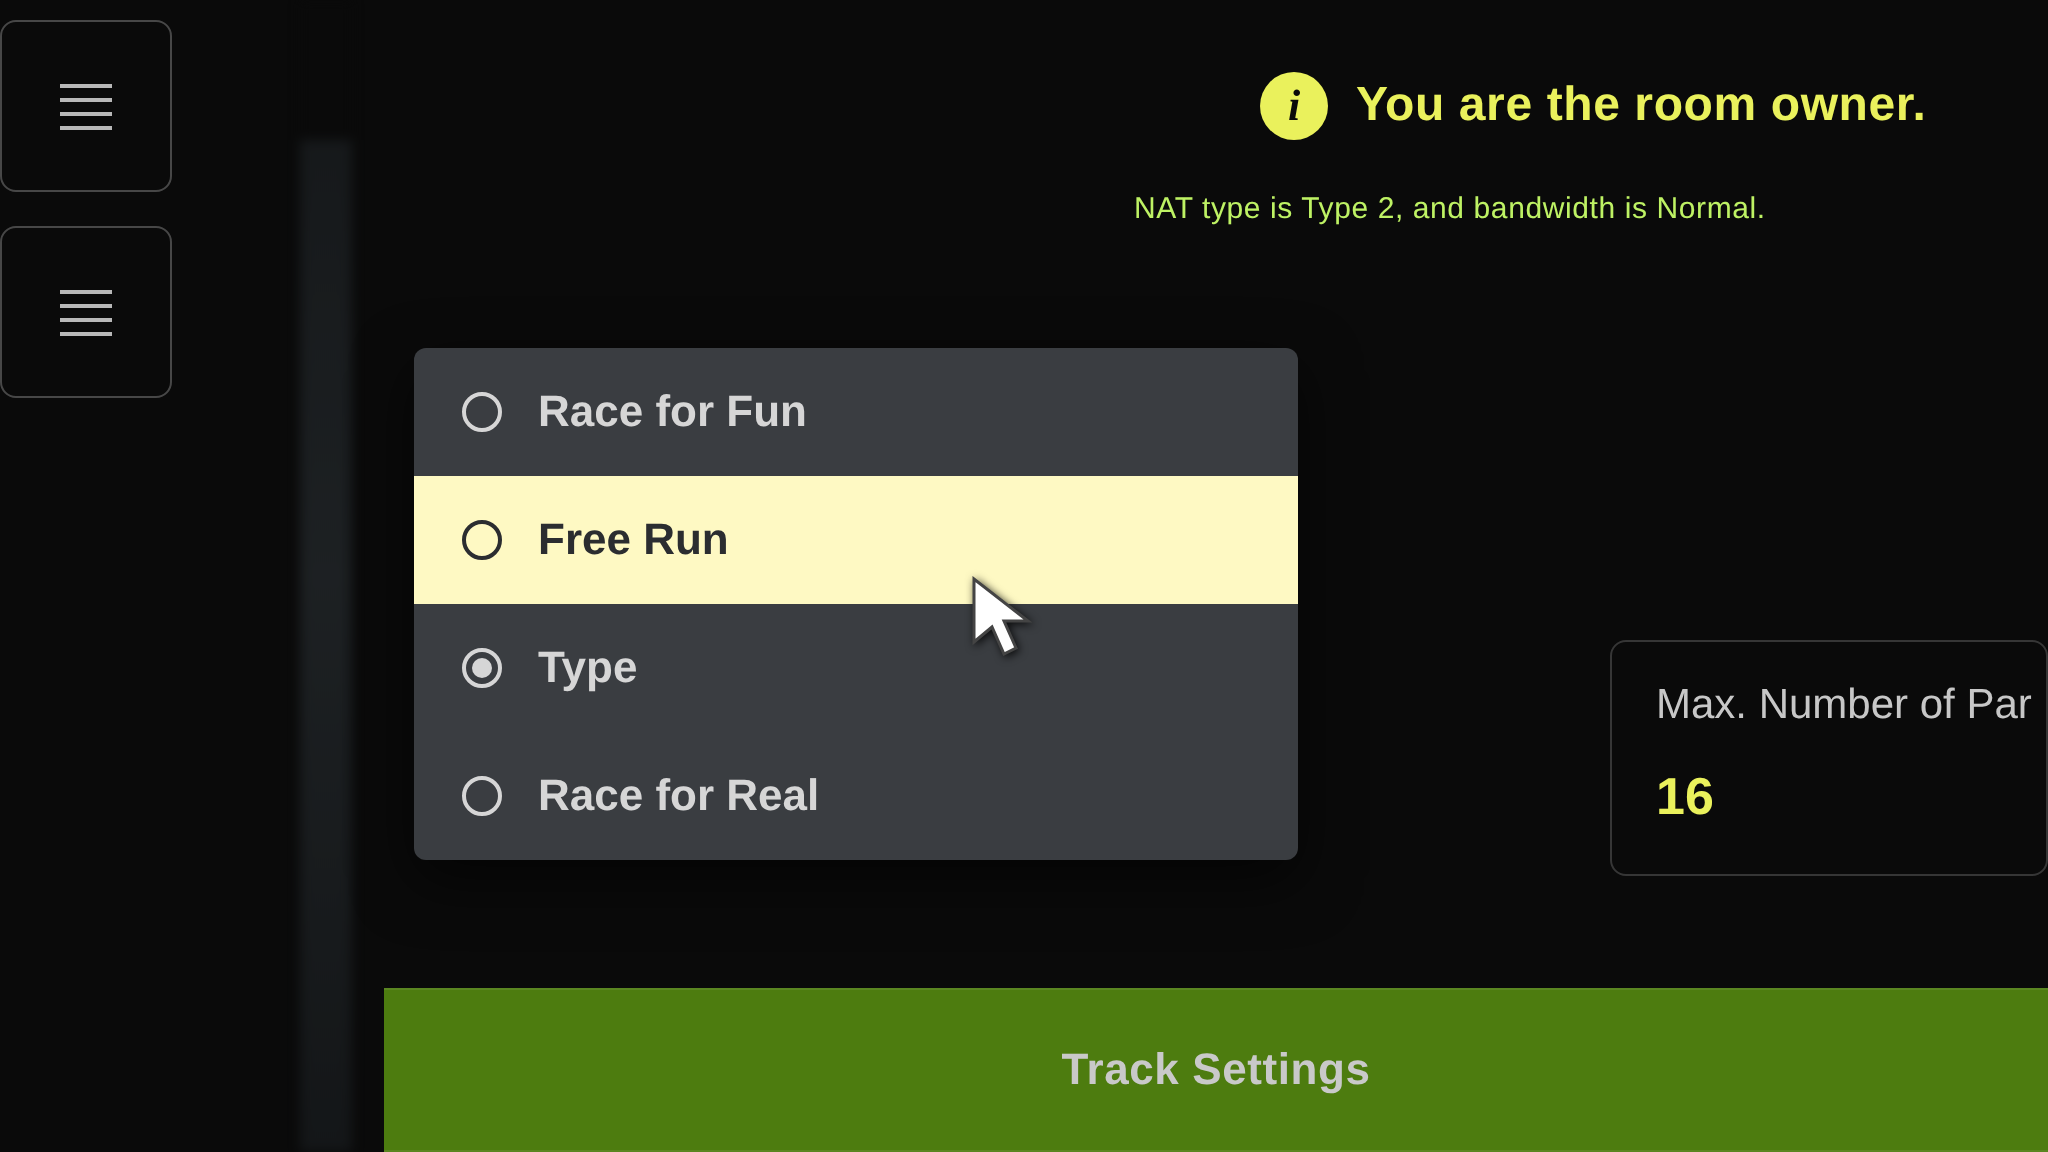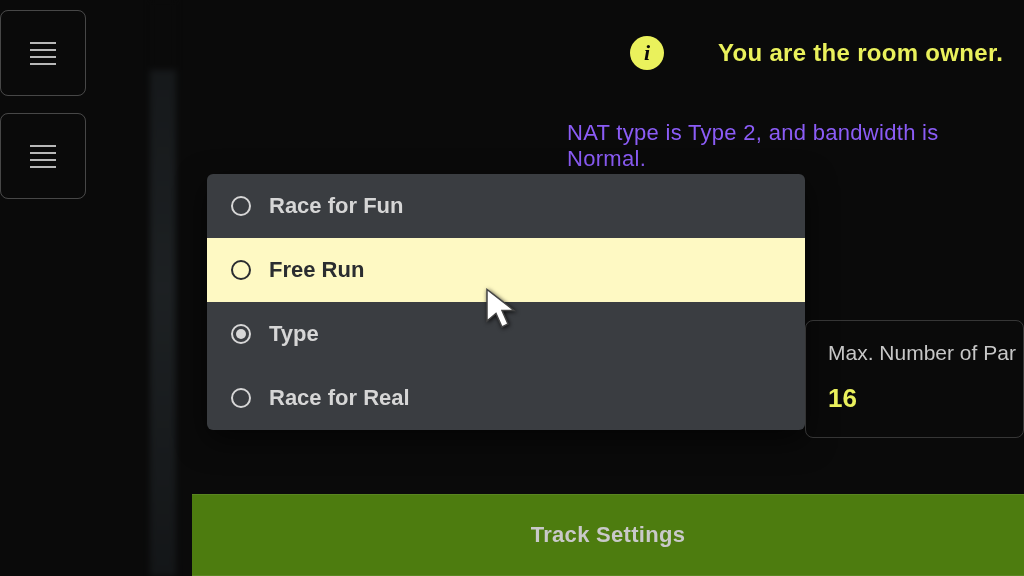--- a/index.html
+++ b/index.html
@@ -73,35 +73,34 @@
       font-weight: bold;
       font-style: italic;
       font-size: 22px;
       color: #0a0a0a;
     }
     .owner-banner .msg {
       color: #eaf15c;
       font-size: 24px;
       font-weight: 600;
       letter-spacing: 0.3px;
-      margin-left: 40px;
     }
     .nat-status {
       position: absolute;
-      top: 120px;
+      top: 96px;
       left: 567px;
-      color: #8b5cf6;
-      font-size: 22px;
+      color: #bef264;
+      font-size: 15px;
       letter-spacing: 0.3px;
     }
     .dropdown {
       position: absolute;
       top: 174px;
       left: 207px;
-      width: 598px;
+      width: 442px;
       background: #3a3d41;
       border-radius: 6px;
       box-shadow: 0 10px 30px rgba(0,0,0,0.6);
       overflow: hidden;
     }
     .dropdown-item {
       display: flex;
       align-items: center;
       gap: 18px;
       padding: 0 24px;

